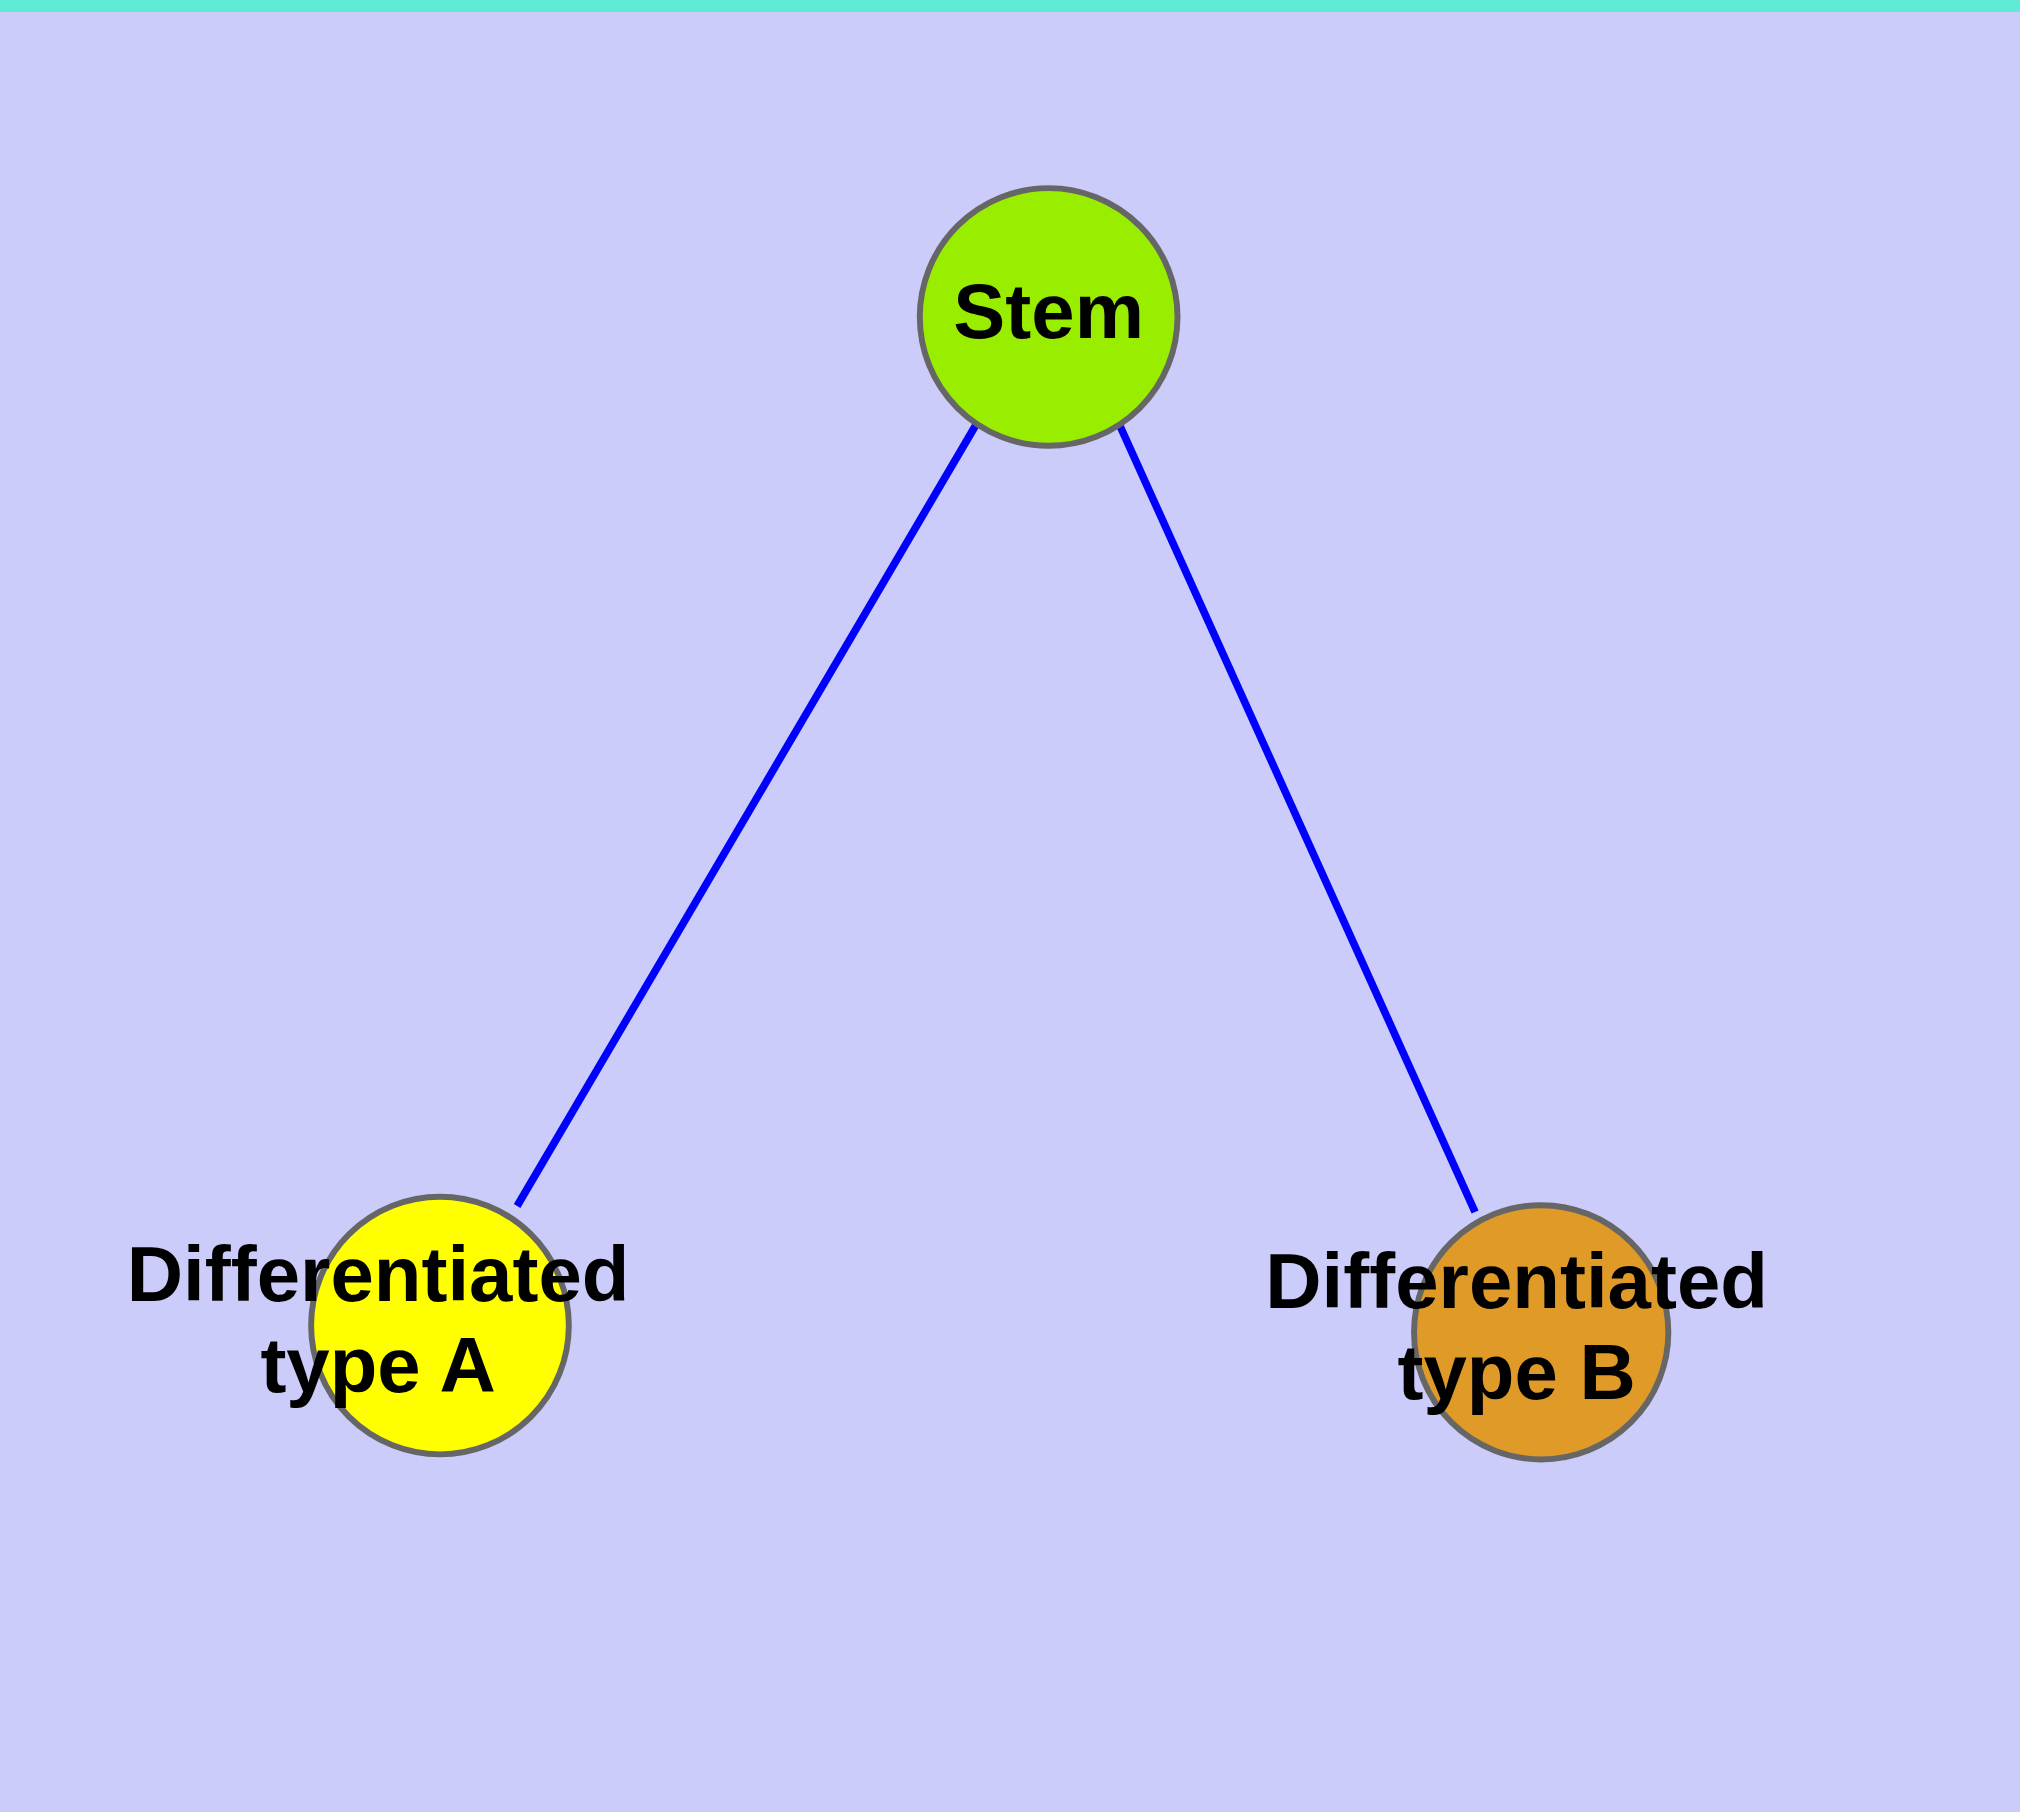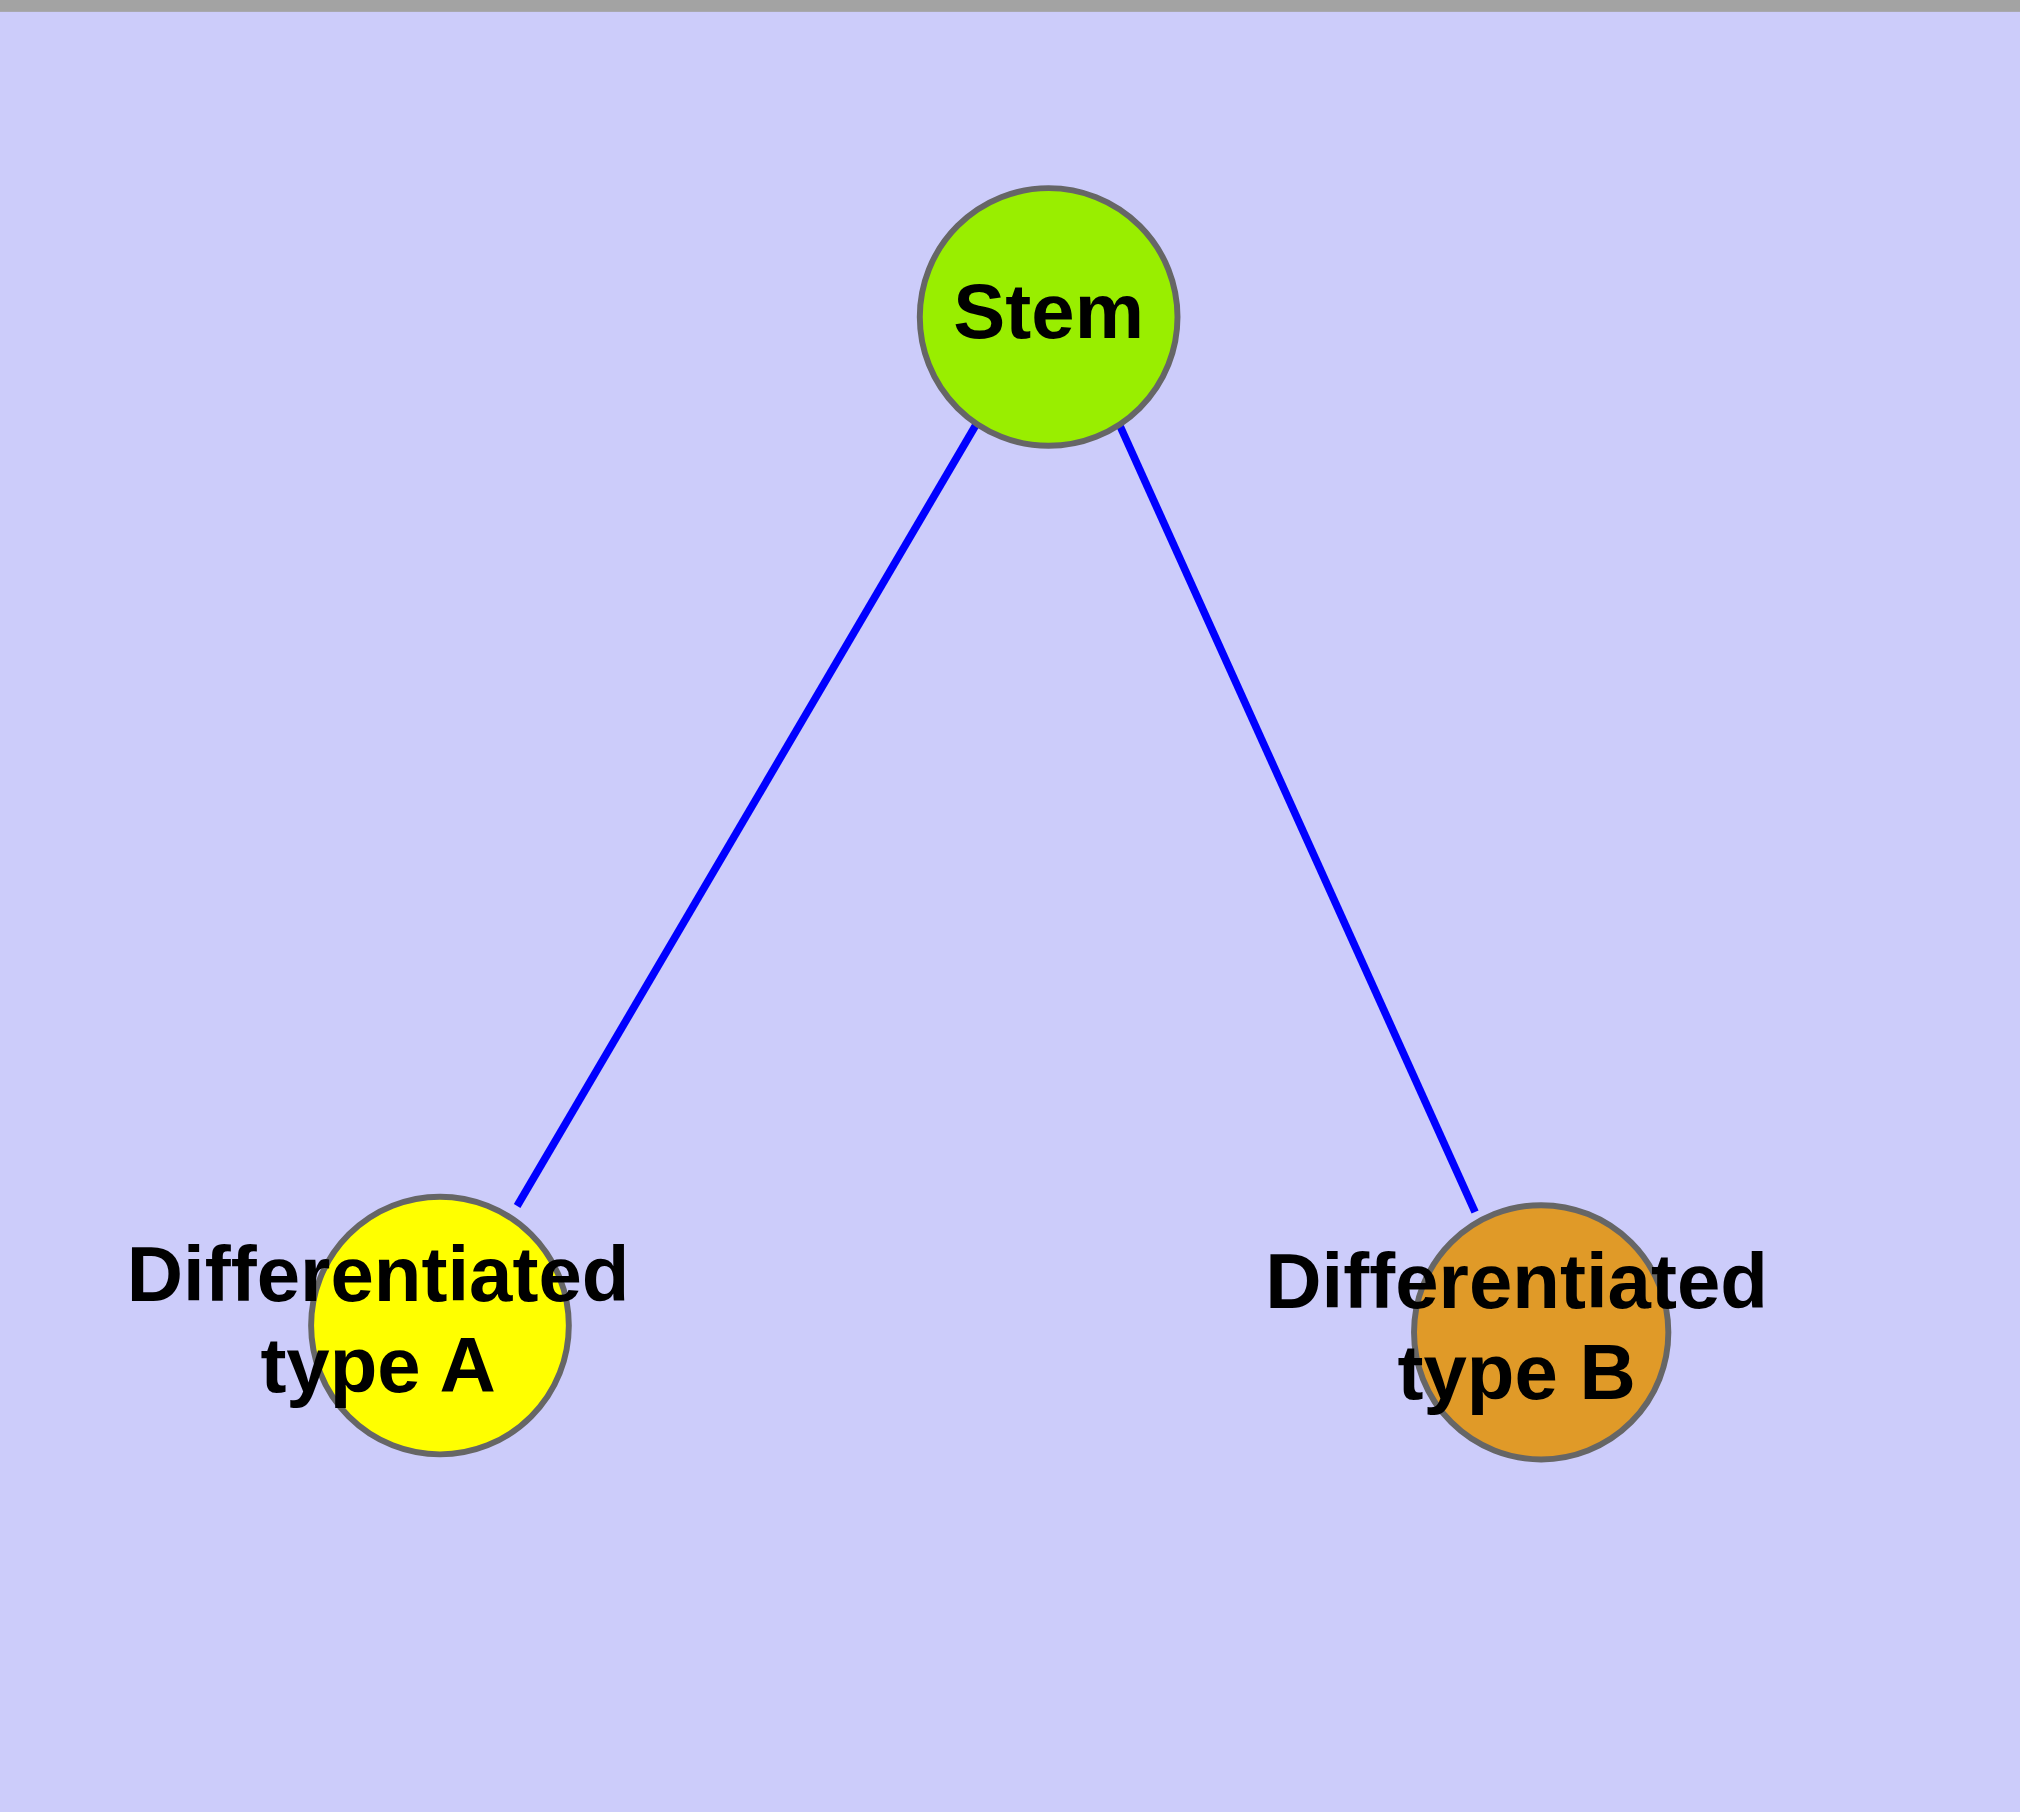--- a/index.html
+++ b/index.html
@@ -27,21 +27,21 @@
     font-family: "Liberation Sans", sans-serif;
     font-weight: bold;
     fill: #000000;
     text-anchor: middle;
     dominant-baseline: middle;
   }
 </style>
 </head>
 <body>
 
-<div id="canvas" style="background: #a3a3a3;">
+<div id="canvas" style="background: #5eead4;">
   <svg id="graph-svg" viewBox="0 0 2384 2138" preserveAspectRatio="none">
     <rect id="bg-rect" x="0" y="14" width="2384" height="2124" fill="#ccccfa"></rect>
     <g id="edges-layer">
         <line x1="1152" y1="500" x2="610" y2="1423" stroke="#0000ff" stroke-width="9" stroke-linecap="butt"></line>
         <line x1="1320" y1="500" x2="1740" y2="1430" stroke="#0000ff" stroke-width="9" stroke-linecap="butt"></line>
       </g>
     <g id="nodes-layer">
         <circle cx="1237" cy="374" r="152" fill="#99ee00" stroke="#666666" stroke-width="7"></circle>
         <circle cx="519" cy="1564" r="152" fill="#ffff00" stroke="#666666" stroke-width="7"></circle>
         <circle cx="1818" cy="1572" r="150" fill="#e09a28" stroke="#666666" stroke-width="7"></circle>

